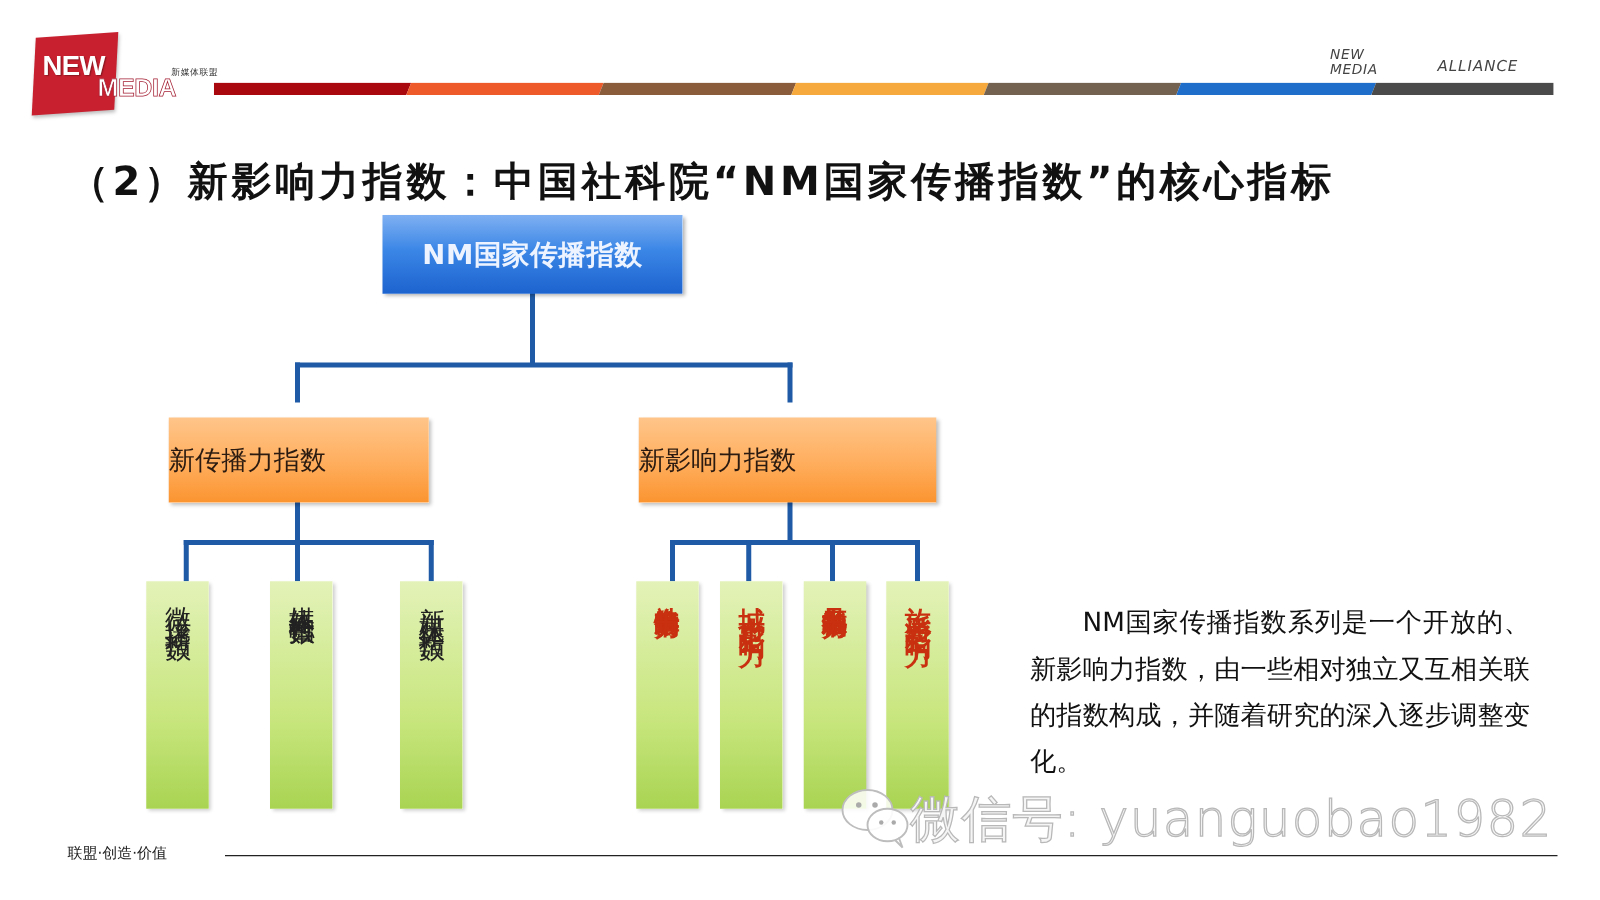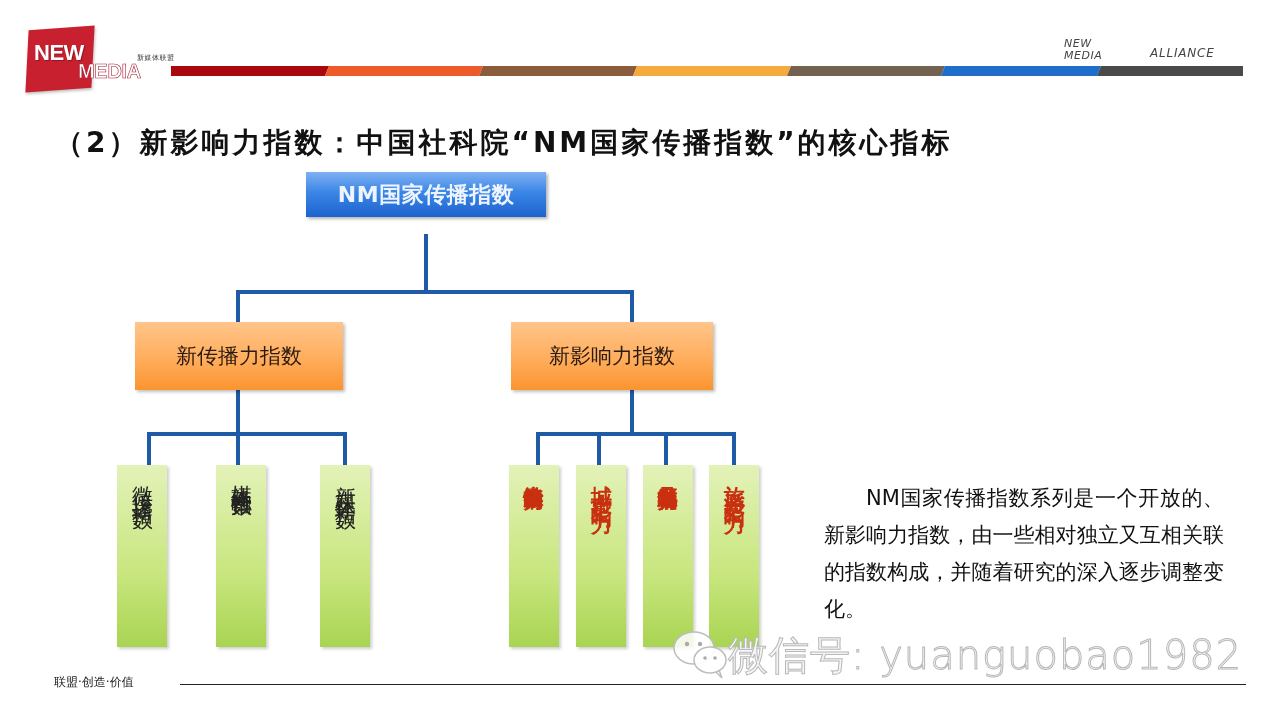--- a/index.html
+++ b/index.html
@@ -38,38 +38,38 @@
     font-style: italic; color: #444; letter-spacing: 0.5px; font-family: "DejaVu Sans", sans-serif;
     width: 60px; white-space: pre-line;
   }
   .header-alliance {
     position: absolute; left: 1150px; top: 46px; font-size: 12px; font-style: italic;
     color: #444; letter-spacing: 0.8px; font-family: "DejaVu Sans", sans-serif;
   }
 
   
   .slide-title {
-    position: absolute; left: 55px; top: 124px; font-size: 28px; font-weight: bold;
+    position: absolute; left: 55px; top: 124px; font-size: 32px; font-weight: bold;
     color: #111; letter-spacing: 3px; white-space: nowrap;
   }
 
   
   .line { position: absolute; background: #1f5aa6; }
   .box-root {
-    position: absolute; left: 306px; top: 172px; width: 240px; height: 45px;
+    position: absolute; left: 306px; top: 172px; width: 240px; height: 63px;
     background: linear-gradient(#7fb0f2 0%, #3a86e6 45%, #1d63cf 100%);
     box-shadow: 2px 2px 3px rgba(0,0,0,0.3);
     display: flex; align-items: center; justify-content: center;
     font-size: 22px; font-weight: bold; color: #eef4ff; letter-spacing: 0.5px;
   }
   .box-mid {
-    position: absolute; top: 322px; width: 208px; height: 68px;
+    position: absolute; top: 334px; width: 208px; height: 68px;
     background: linear-gradient(#ffc58a 0%, #ffad5c 55%, #fb9430 100%);
     box-shadow: 2px 2px 3px rgba(0,0,0,0.25);
-    display: flex; align-items: center; justify-content: center;
+    display: flex; align-items: center; 
     font-size: 21px; color: #2a1a10;
   }
   .box-leaf {
     position: absolute; top: 465px; width: 50px; height: 182px;
     background: linear-gradient(#e3f2b8 0%, #c8e67e 60%, #a9d452 100%);
     box-shadow: 2px 2px 3px rgba(0,0,0,0.2);
     display: flex; flex-direction: column; align-items: center; justify-content: flex-start;
     padding-top: 4px;
   }
   .box-leaf span.txt {
@@ -143,21 +143,21 @@
   <div class="line" style="left:732px;top:432px;width:4px;height:33px"></div>
 </div>
 
 <div class="box-root">
   <span>NM国家传播指数</span>
 </div>
 
 <div class="box-mid" style="left:135px">
   <span>新传播力指数</span>
 </div>
-<div class="box-mid" style="left:511px;width:202px">
+<div class="box-mid" style="left:511px;width:238px">
   <span>新影响力指数</span>
 </div>
 
 <div class="box-leaf leaf-left five" style="left:117px">
   <span class="txt">微传播指数</span>
 </div>
 <div class="box-leaf" style="left:216px">
   <span class="txt">媒体融合指数</span>
 </div>
 <div class="box-leaf leaf-left five" style="left:320px">

